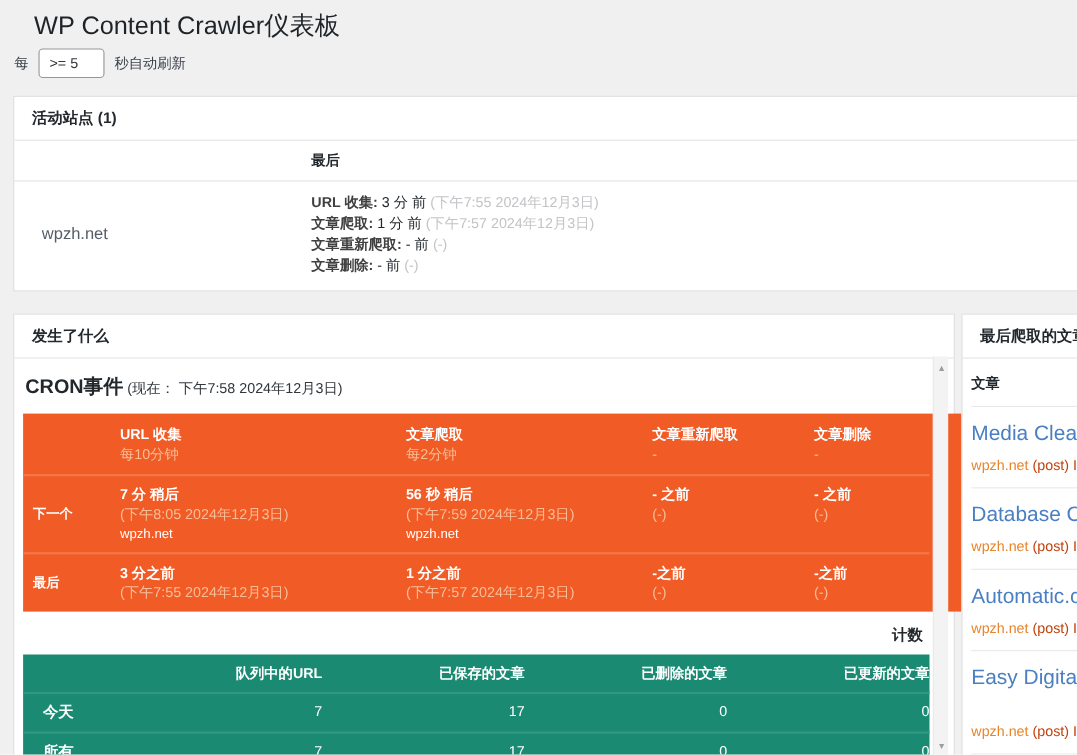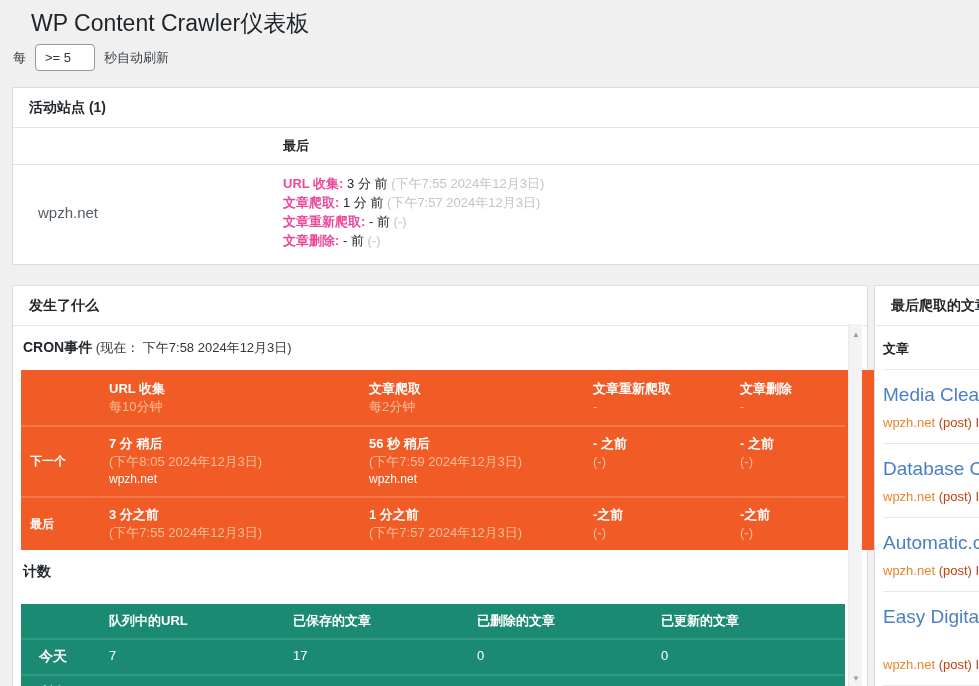--- a/index.html
+++ b/index.html
@@ -35,48 +35,48 @@
   #panel-active { left:12px; top:87px; width:975px; height:178px; }
   .as-header-row { display:flex; border-bottom:1px solid #e1e1e1; }
   .as-col-site { width:270px; flex:none; }
   .as-col-last { font-weight:700; color:#23282d; padding:9px 0; font-size:13px; }
   .as-row { display:flex; }
   .as-site-name {
     width:270px; flex:none; display:flex; align-items:center;
     padding-left:25px; font-size:15px; color:#555d66;
   }
   .as-details { padding:9px 0 10px; line-height:19px; font-size:13px; color:#23282d; }
-  .as-details b { color:#ec4899; }
+  .as-details b { color:#404040; }
   .dim { color:#c3c4c7; }
   
   #panel-what { left:12px; top:285px; width:856px; height:410px; }
   .pw-body { padding:13px 28px 0 8px; }
   .cron-line { font-size:13px; color:#32373c; padding-left:2px; }
-  .cron-line b { font-size:14px; color:#23282d; }
+  .cron-line b { font-size:18px; color:#23282d; }
   .cron-grid {
     margin-top:13px; width:905px;
     display:grid; grid-template-columns:88px 260px 224px 147px 105px;
     background:#f15b25; color:#fff;
   }
   .cg-cell { padding:8px 4px 8px 0; }
   .cg-rowlabel { padding-left:9px; font-weight:700; font-size:12px; display:flex; align-items:center; }
   .cg-head .cg-cell { padding-top:10px; padding-bottom:9px; }
   .cg-col-label { font-weight:700; font-size:13px; line-height:18px; }
   .cg-col-sub { color:#f8bd97; font-size:13px; line-height:18px; }
   .cg-row { display:contents; }
   .cg-sep { grid-column:1 / -1; height:2px; background:#f4774b; }
   .cg-time { font-weight:700; font-size:13px; line-height:18px; }
   .cg-date { color:#f8bd97; font-size:13px; line-height:18px; }
   .cg-site { font-size:12px; line-height:17px; }
-  .counts-title { margin:13px 0 23px; font-size:14px; font-weight:700; color:#23282d; padding-left:2px; }
+  .counts-title { margin:13px 0 8px; font-size:14px; font-weight:700; color:#23282d; padding-left:2px;text-align:right; }
   .counts-grid {
     width:824px; display:grid; grid-template-columns:88px 184px 184px 184px 184px;
     background:#1b8a73; color:#fff;
   }
-  .ct-cell { padding:8px 0; text-align:left; font-size:13px; }
+  .ct-cell { padding:8px 0; text-align:right; font-size:13px; }
   .ct-head { font-weight:700; }
   .ct-rowlabel { text-align:left; padding-left:18px; font-weight:700; font-size:14px; }
   .ct-sep { grid-column:1 / -1; height:2px; background:#31997f; }
   
   .scrollbar {
     position:absolute; left:835px; top:38px; width:14px; height:364px;
     background:#f3f3f4; border-left:1px solid #e9e9ea;
   }
   .sb-arrow {
     position:absolute; left:0; width:14px; height:14px;

